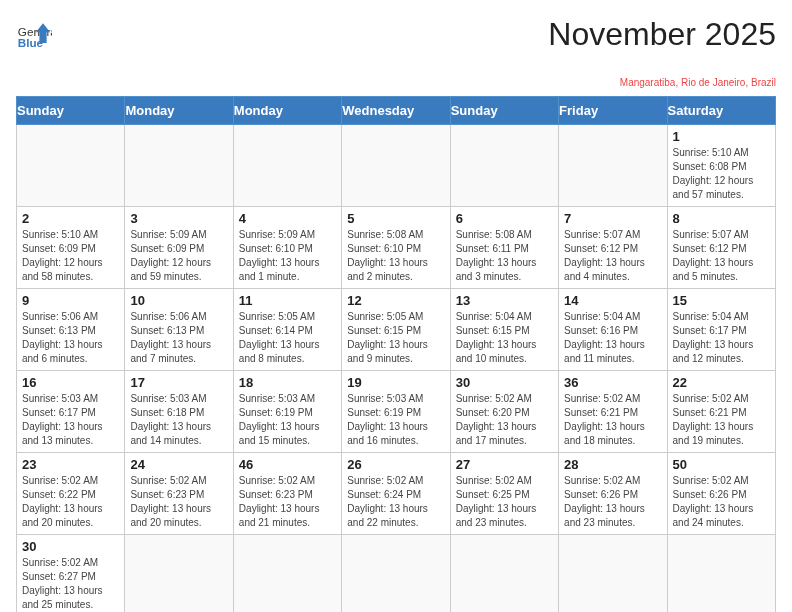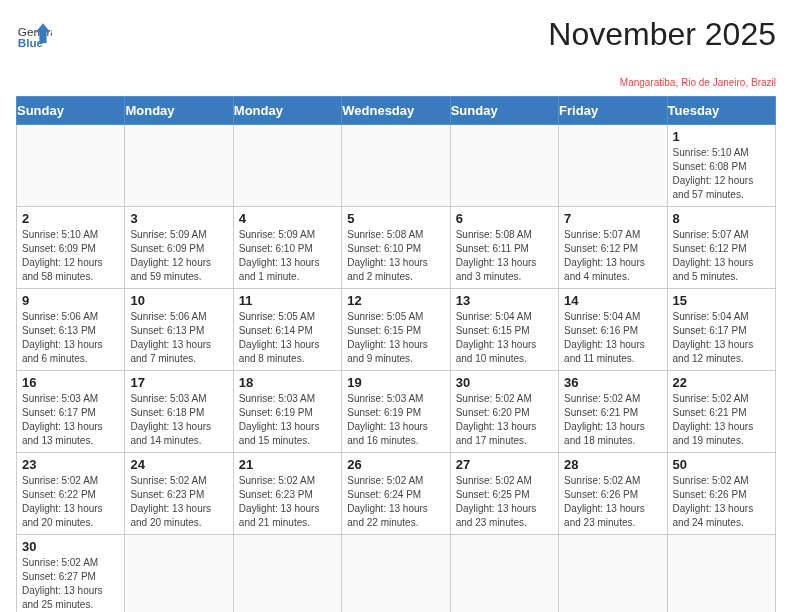--- a/index.html
+++ b/index.html
@@ -99,21 +99,21 @@
 
 <table class="calendar">
   <thead>
     <tr>
     <th>Sunday</th>
         <th>Monday</th>
         <th>Monday</th>
         <th>Wednesday</th>
         <th>Sunday</th>
         <th>Friday</th>
-        <th>Tuesday</th>
+        <th>Saturday</th>
       </tr>
   </thead>
   <tbody id="calendar-body">
   <tr>
         <td class="empty-cell"></td>
         <td class="empty-cell"></td>
         <td class="empty-cell"></td>
         <td class="empty-cell"></td>
         <td class="empty-cell"></td>
         <td class="empty-cell"></td>
@@ -263,21 +263,21 @@
 Sunset: 6:22 PM
 Daylight: 13 hours and 20 minutes.</div>
         </td>
         <td>
           <span class="day-num">24</span>
           <div class="day-info" style="white-space: pre-line;">Sunrise: 5:02 AM
 Sunset: 6:23 PM
 Daylight: 13 hours and 20 minutes.</div>
         </td>
         <td>
-          <span class="day-num">21</span>
+          <span class="day-num">46</span>
           <div class="day-info" style="white-space: pre-line;">Sunrise: 5:02 AM
 Sunset: 6:23 PM
 Daylight: 13 hours and 21 minutes.</div>
         </td>
         <td>
           <span class="day-num">26</span>
           <div class="day-info" style="white-space: pre-line;">Sunrise: 5:02 AM
 Sunset: 6:24 PM
 Daylight: 13 hours and 22 minutes.</div>
         </td>

